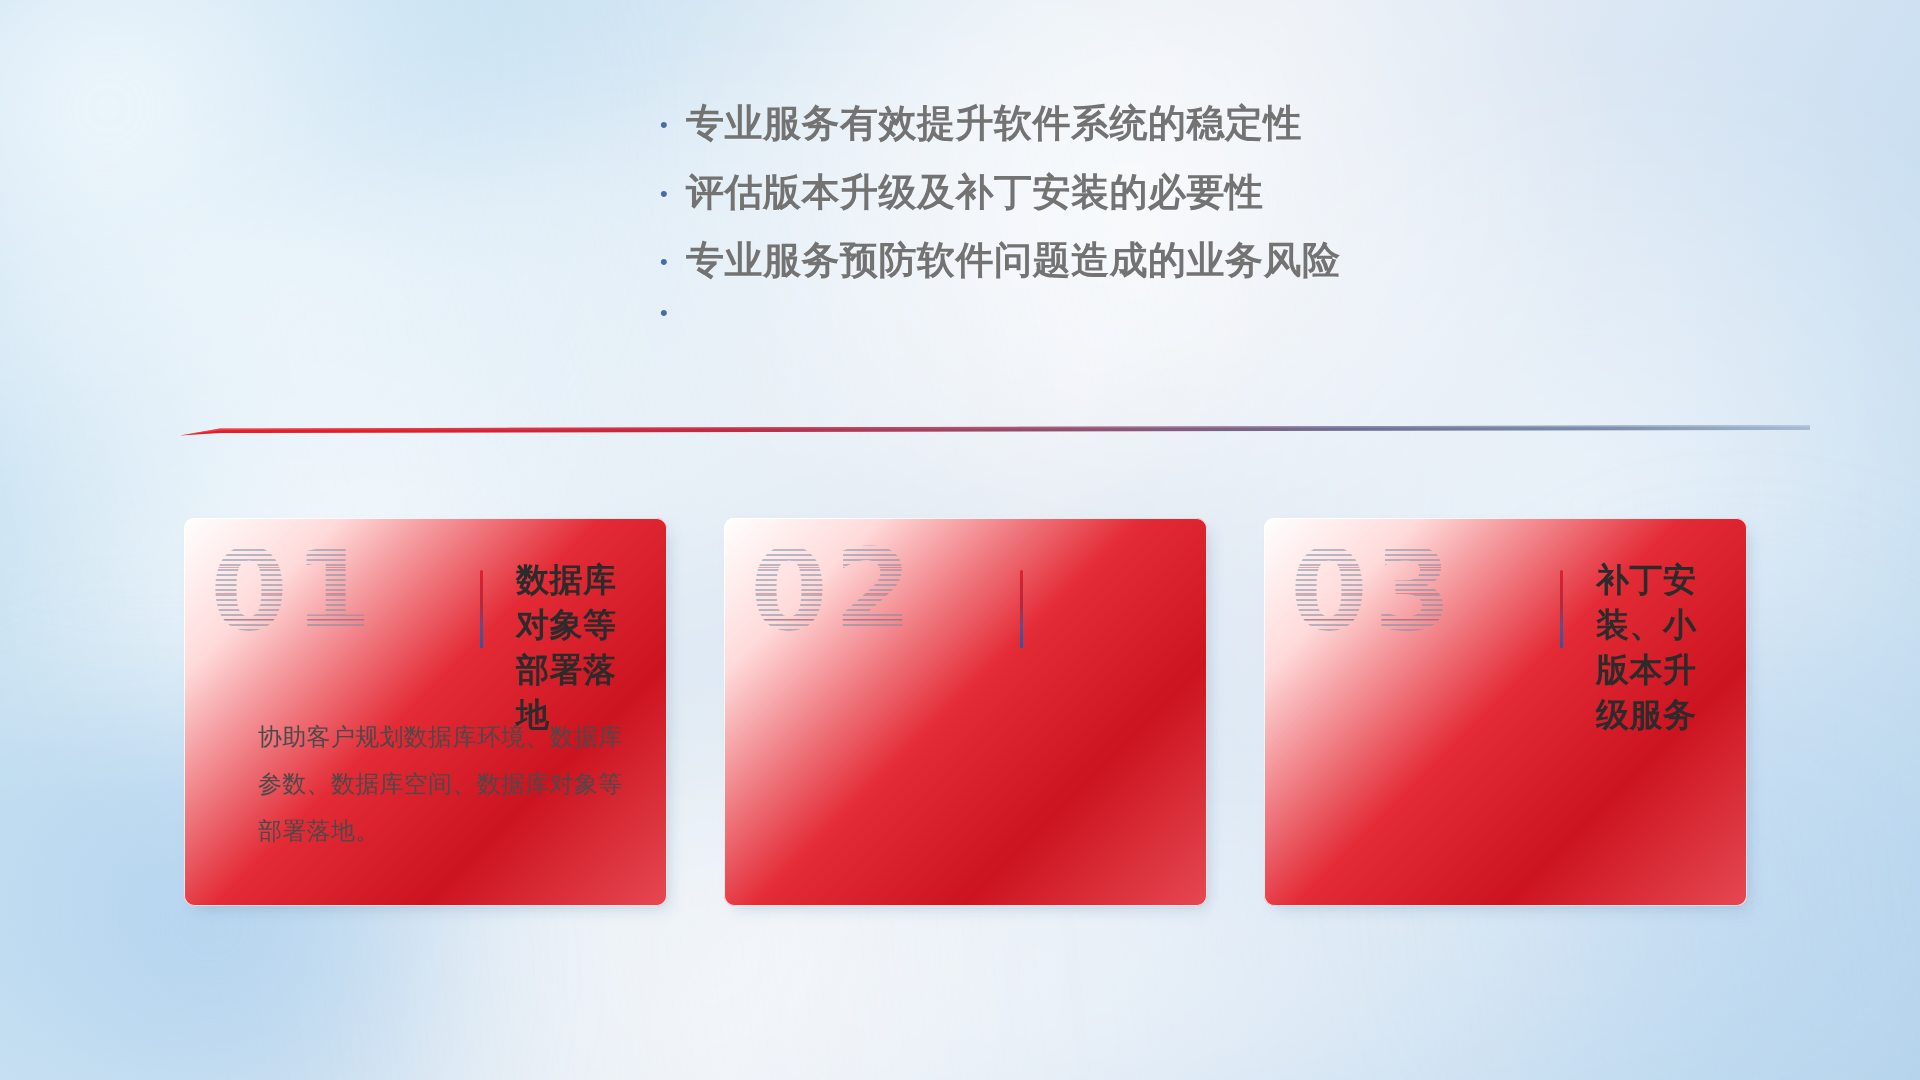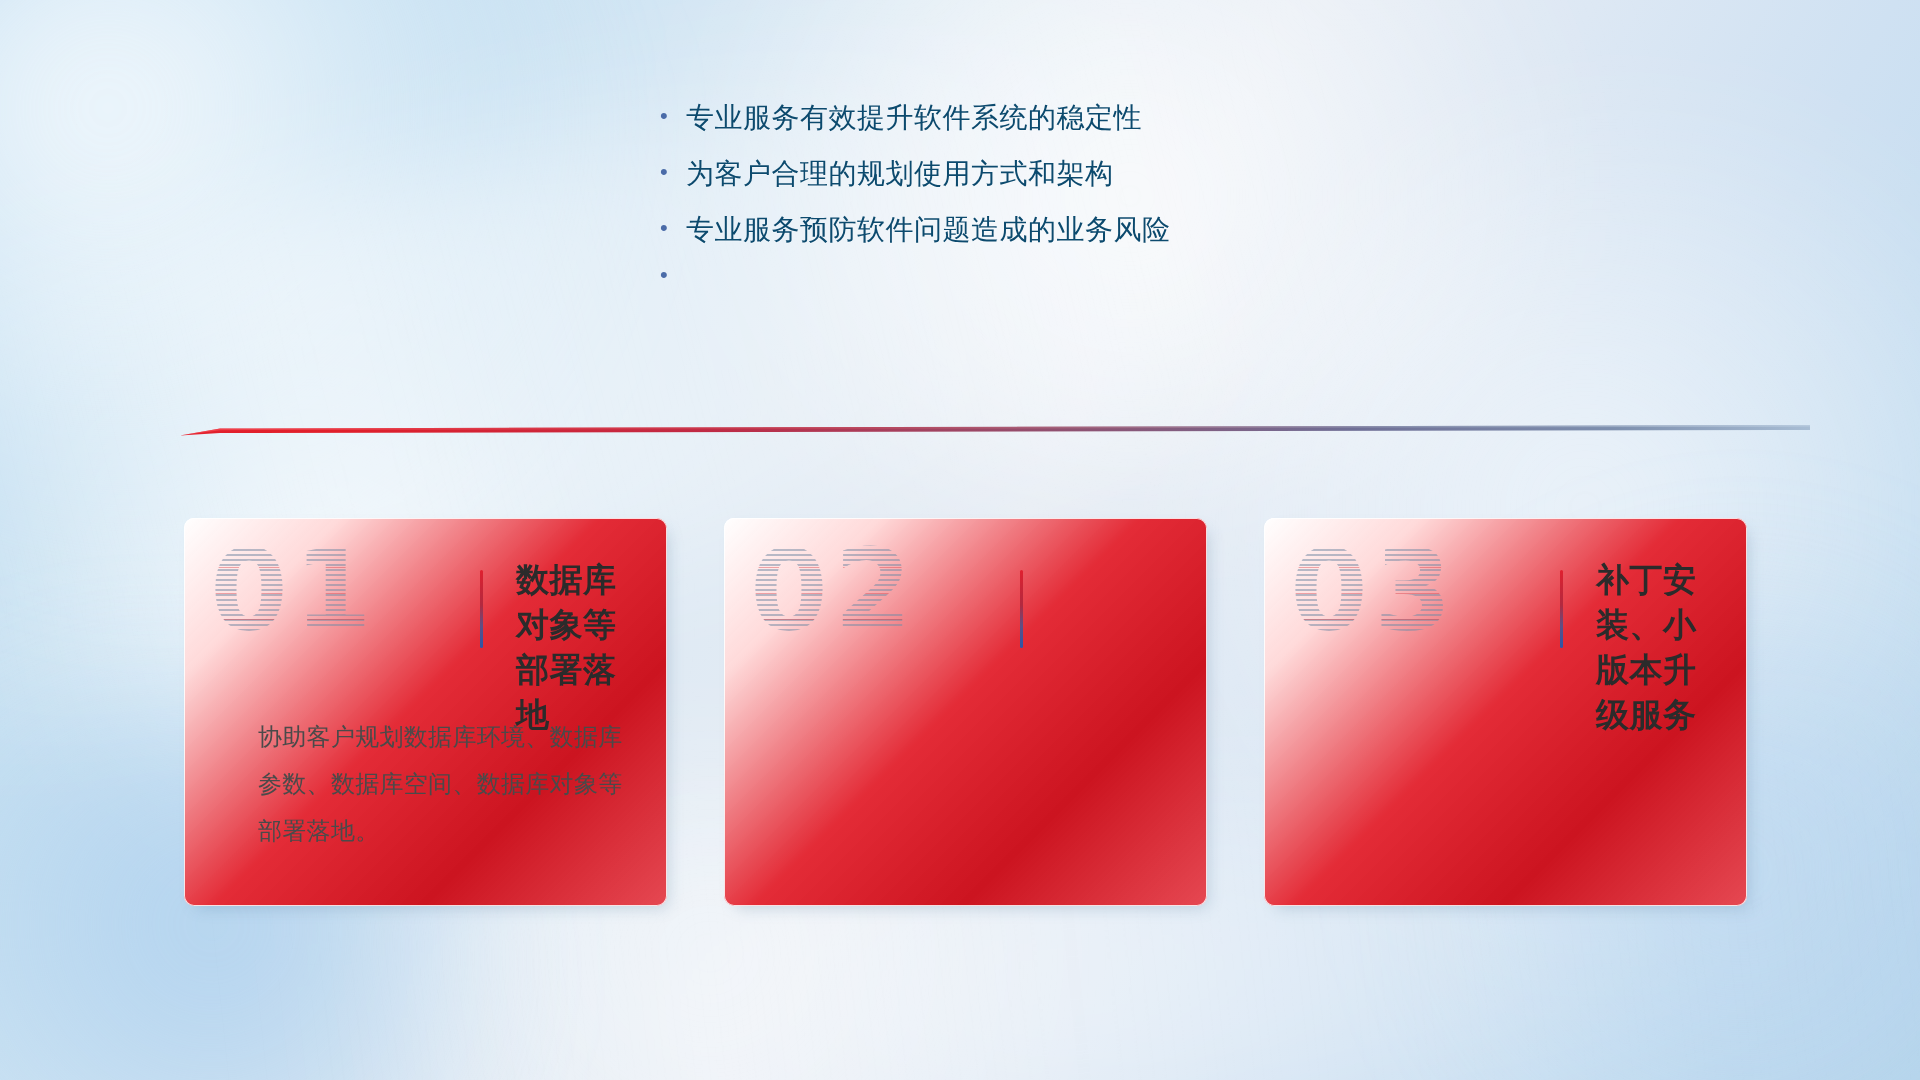--- a/index.html
+++ b/index.html
@@ -60,21 +60,21 @@
   .bullet-row {
     display:flex; align-items:baseline;
     margin-bottom:21px;
   }
   .bullet-dot {
     width:26px; flex:0 0 26px;
     color:#4a6ba8; font-size:22px; line-height:1;
     position:relative; top:-4px;
   }
   .bullet-text {
-    font-size:28px; font-weight:400; color:#0c4a6e;
+    font-size:38px; font-weight:700; color:#737373;
     letter-spacing:.5px; line-height:1.25;
     text-shadow:0 1px 0 rgba(255,255,255,.35);
   }
 
   
   .divider-wrap { position:absolute; left:180px; top:423px; width:1630px; height:16px; z-index:5; }
 
   
   .cards {
     position:absolute; left:184px; top:518px;
@@ -178,21 +178,21 @@
 
 <div class="bullets">
 
   <div class="bullet-row">
     <span class="bullet-dot">•</span>
     <span class="bullet-text">专业服务有效提升软件系统的稳定性</span>
   </div>
 
   <div class="bullet-row">
     <span class="bullet-dot">•</span>
-    <span class="bullet-text">为客户合理的规划使用方式和架构</span>
+    <span class="bullet-text">评估版本升级及补丁安装的必要性</span>
   </div>
 
   <div class="bullet-row">
     <span class="bullet-dot">•</span>
     <span class="bullet-text">专业服务预防软件问题造成的业务风险</span>
   </div>
 
   <div class="bullet-row">
     <span class="bullet-dot">•</span>
   </div>

